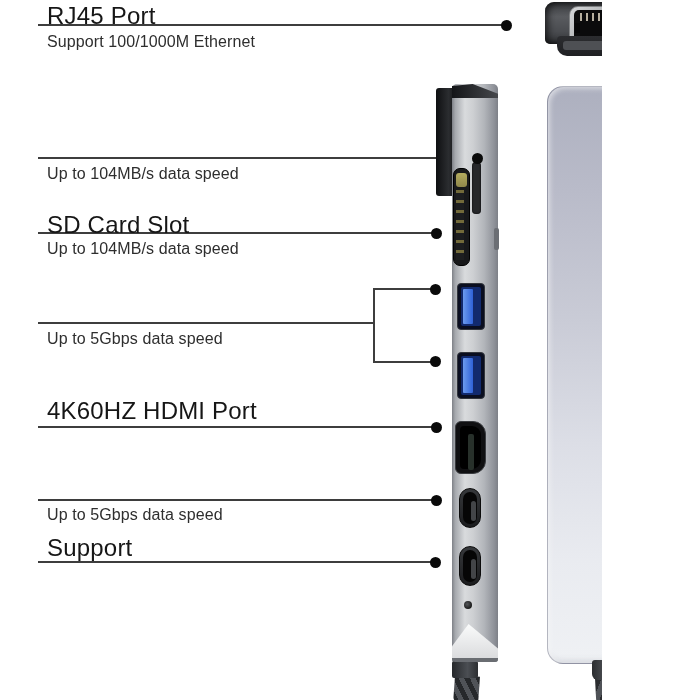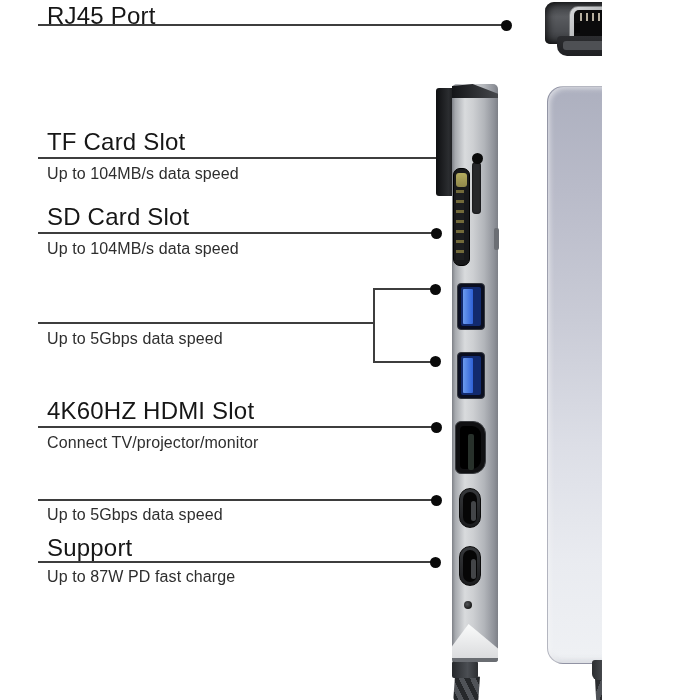--- a/index.html
+++ b/index.html
@@ -119,52 +119,50 @@
   .rj45-clip-r{left:49px;top:13px;width:5px;height:10px;background:#060607;}
 </style>
 </head>
 <body>
 
 <div id="stage">
 
   <div class="co-title" style="top:2px">RJ45 Port</div>
   <div class="lead" style="left:38px;top:24px;width:466px"></div>
   <div class="dot" style="left:501px;top:20px"></div>
-
-  <div class="co-title" style="top:128px">TF Card Slot</div>
+  <div class="co-sub" style="top:33px">Support 100/1000M Ethernet</div>
+
   <div class="lead" style="left:38px;top:157px;width:437px"></div>
   <div class="dot" style="left:472px;top:153px"></div>
   <div class="co-sub" style="top:165px">Up to 104MB/s data speed</div>
 
-  <div class="co-title" style="top:203px">SD Card Slot</div>
+  <div class="co-title" style="top:211px">SD Card Slot</div>
   <div class="lead" style="left:38px;top:232px;width:396px"></div>
   <div class="dot" style="left:431px;top:228px"></div>
   <div class="co-sub" style="top:240px">Up to 104MB/s data speed</div>
 
   <div class="lead" style="left:38px;top:322px;width:337px"></div>
   <div class="lead-v" style="left:373px;top:288px;height:75px"></div>
   <div class="lead" style="left:373px;top:288px;width:60px"></div>
   <div class="lead" style="left:373px;top:361px;width:60px"></div>
   <div class="dot" style="left:430px;top:284px"></div>
   <div class="dot" style="left:430px;top:356px"></div>
   <div class="co-sub" style="top:330px">Up to 5Gbps data speed</div>
 
-  <div class="co-title" style="top:397px">4K60HZ HDMI Slot</div>
+  <div class="co-title" style="top:397px">4K60HZ HDMI Port</div>
   <div class="lead" style="left:38px;top:426px;width:396px"></div>
   <div class="dot" style="left:431px;top:422px"></div>
-  <div class="co-sub" style="top:434px">Connect TV/projector/monitor</div>
 
   <div class="lead" style="left:38px;top:499px;width:396px"></div>
   <div class="dot" style="left:431px;top:495px"></div>
   <div class="co-sub" style="top:506px">Up to 5Gbps data speed</div>
 
   <div class="co-title" style="top:534px">Support</div>
   <div class="lead" style="left:38px;top:561px;width:395px"></div>
   <div class="dot" style="left:430px;top:557px"></div>
-  <div class="co-sub" style="top:568px">Up to 87W PD fast charge</div>
 
   <div class="abs rj45-outer">
     <div class="abs rj45-bezel" style="left:24px;top:4px">
       <div class="abs rj45-inner">
         <div class="abs rj45-pins"></div>
         <div class="abs rj45-clip-l"></div>
         <div class="abs rj45-clip-r"></div>
         <div class="abs rj45-notch"></div>
       </div>
     </div>

